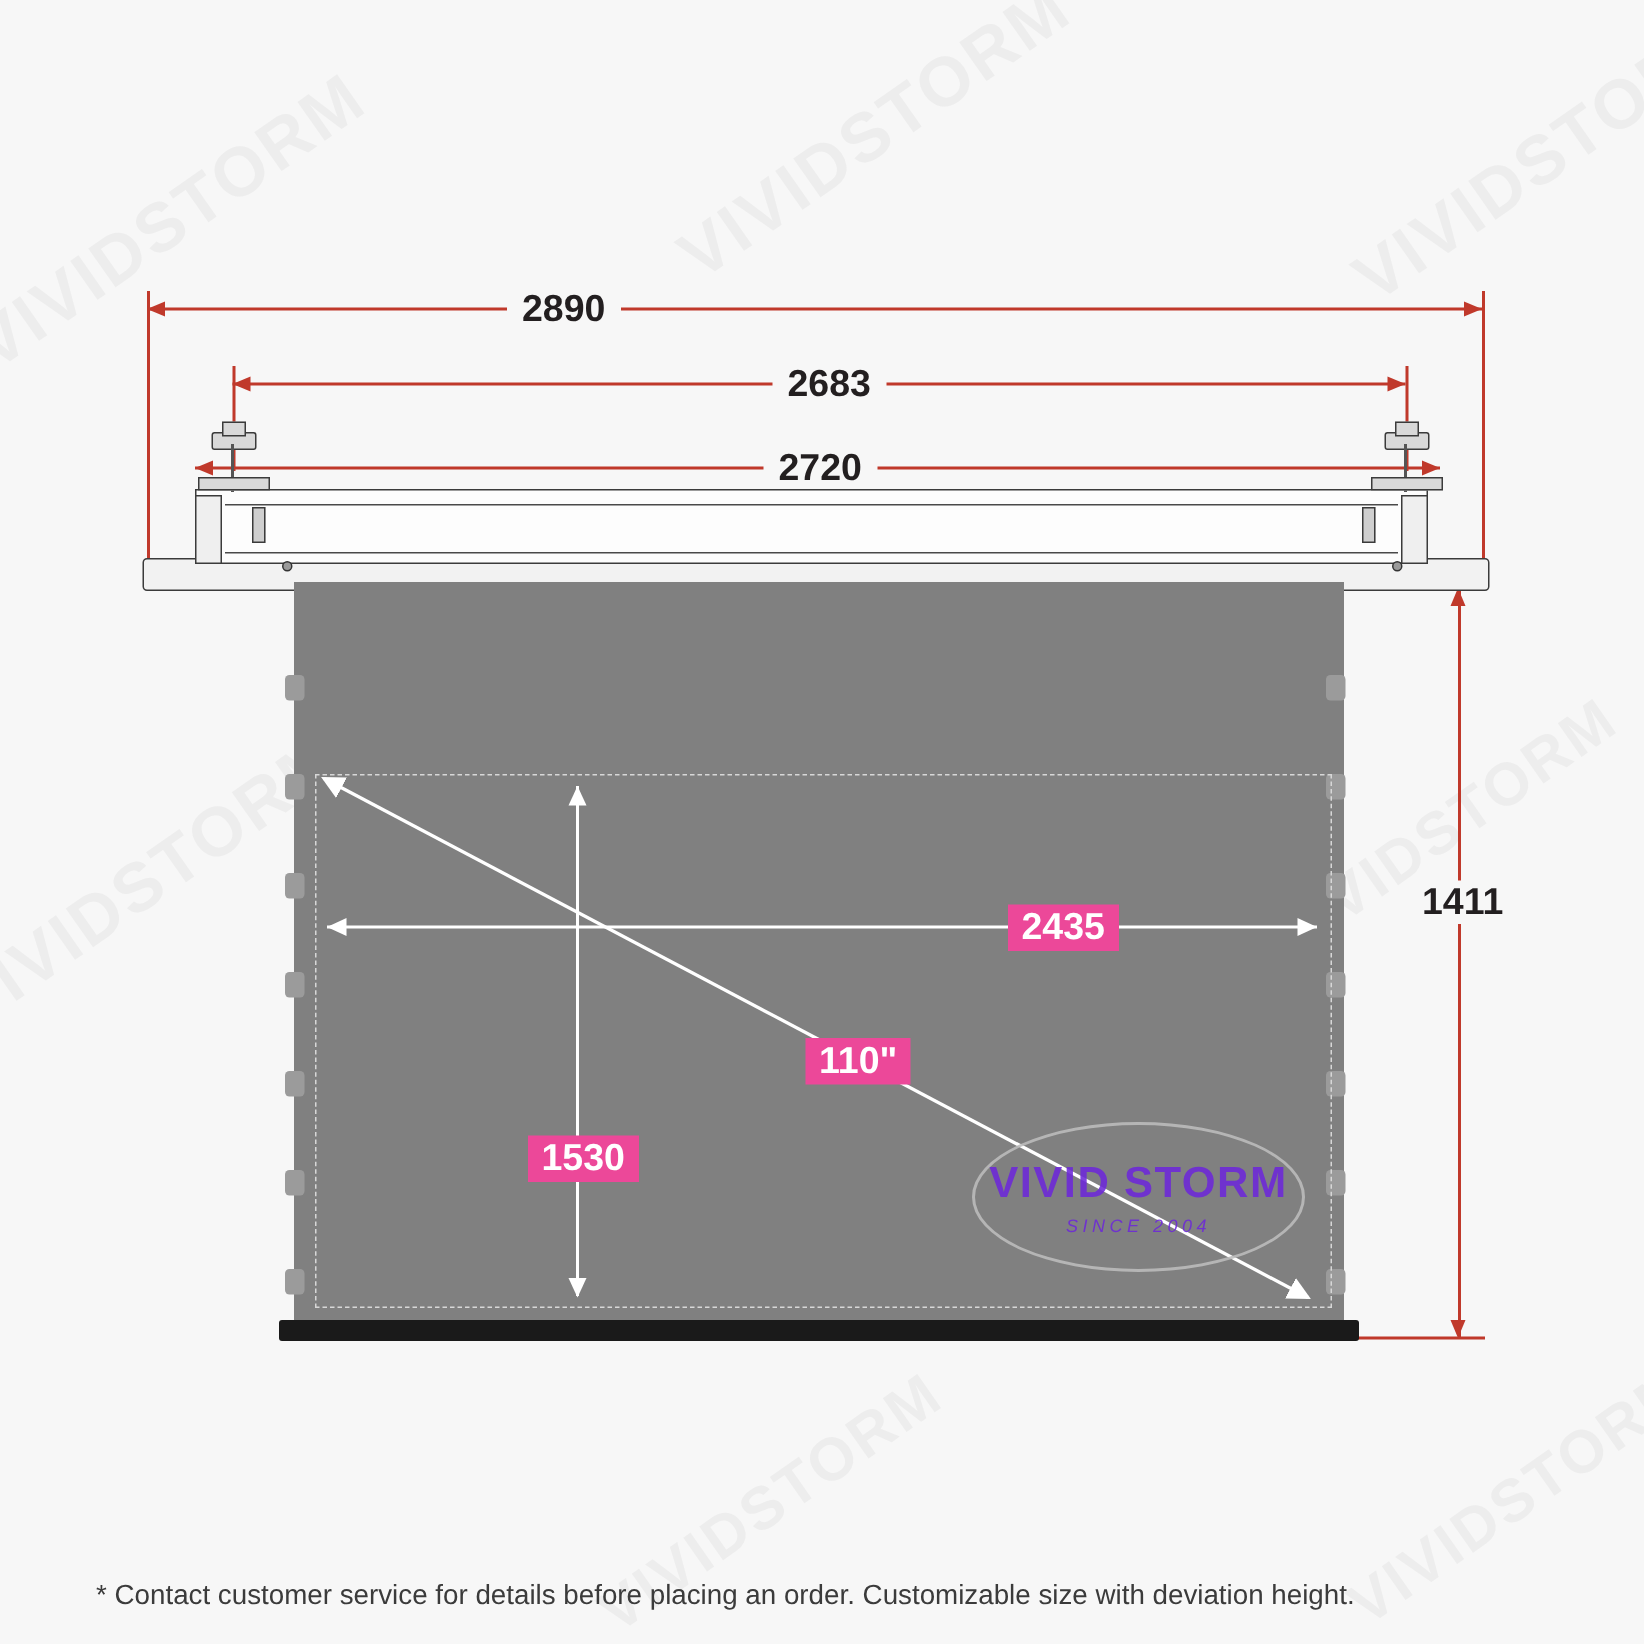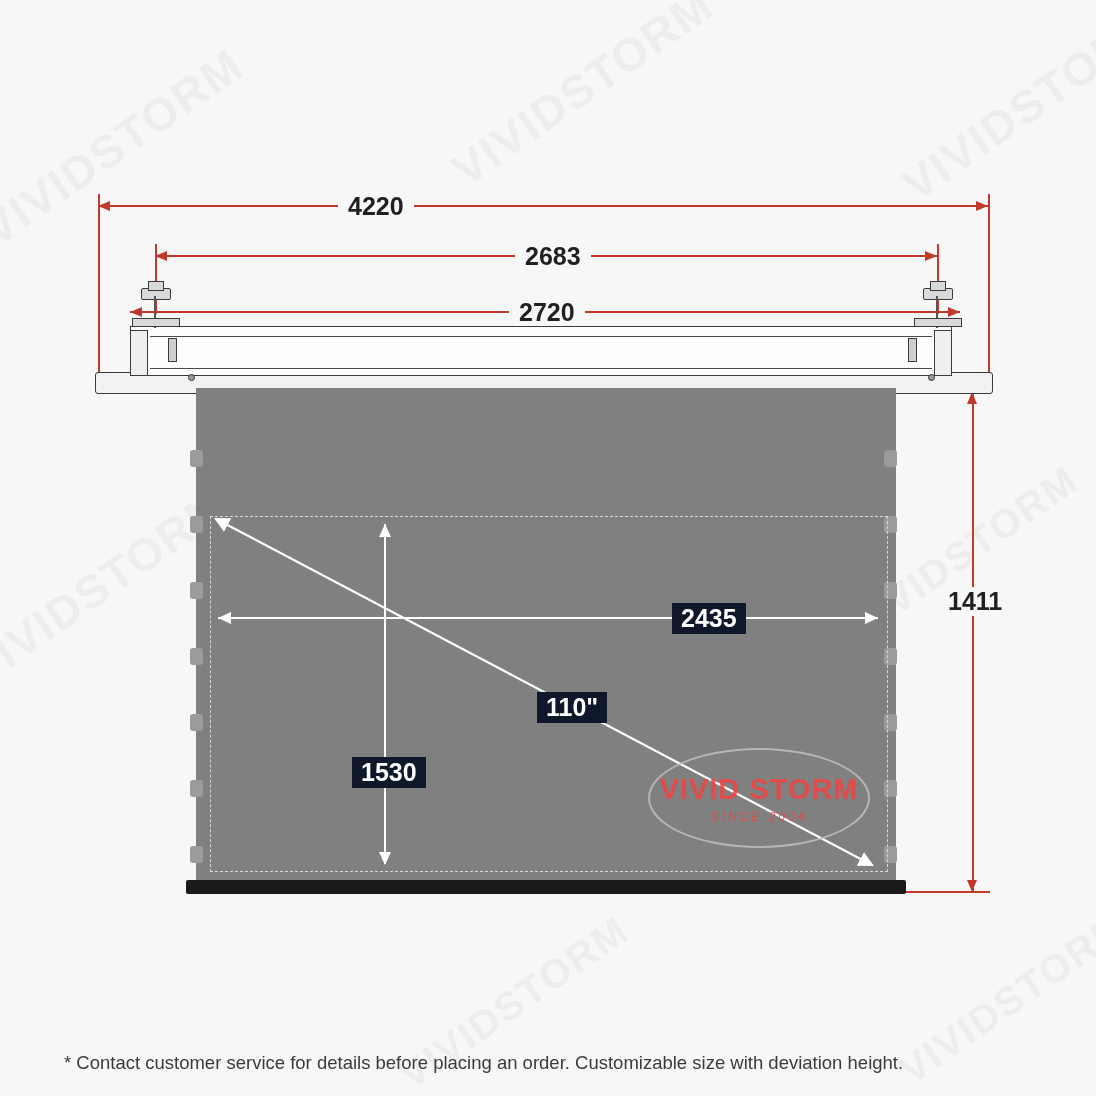--- a/index.html
+++ b/index.html
@@ -84,21 +84,21 @@
   .warrow-u { border-left: 6px solid transparent; border-right: 6px solid transparent; border-bottom: 13px solid #ffffff; }
   .warrow-d { border-left: 6px solid transparent; border-right: 6px solid transparent; border-top: 13px solid #ffffff; }
   .wline { position: absolute; background: #ffffff; }
   .wline-h { height: 1.5px; }
   .wline-v { width: 1.5px; }
   .wlabel {
     position: absolute;
     color: #ffffff;
     font-weight: 700;
     font-size: 25px;
-    background: #0f172a;
+    background: #ec4899;
     padding: 1px 9px;
     white-space: nowrap;
   }
 
   
   .casing-body {
     position: absolute;
     background: #fdfdfd;
     border: 1.5px solid #3b3b3b;
   }
@@ -150,21 +150,21 @@
     border-radius: 3px;
   }
 
   
   .logo {
     position: absolute;
     width: 218px;
     height: 96px;
     border-radius: 50%;
     border: 2px solid #bdbdbd;
-    color: #ef4444;
+    color: #6d28d9;
     display: flex;
     flex-direction: column;
     align-items: center;
     justify-content: center;
     opacity: .88;
   }
   .logo-main {
     font-size: 29px;
     font-weight: 700;
     letter-spacing: 1px;
@@ -196,21 +196,21 @@
   <div class="wm wm-b" style="left:400px; top:560px;">VIVIDSTORM</div>
   <div class="wm wm-b" style="left:830px; top:530px;">VIVIDSTORM</div>
   <div class="wm wm-b" style="left:380px; top:980px;">VIVIDSTORM</div>
   <div class="wm wm-b" style="left:880px; top:975px;">VIVIDSTORM</div>
 
   <div class="dim-line dim-h" style="left:98px; top:205px; width:890px;"></div>
   <div class="arrow arrow-l" style="left:98px; top:201px;"></div>
   <div class="arrow arrow-r" style="left:976px; top:201px;"></div>
   <div class="tick" style="left:98px; top:194px; height:190px;"></div>
   <div class="tick" style="left:988px; top:194px; height:190px;"></div>
-  <div class="dim-label" style="left:338px; top:192px;">4220</div>
+  <div class="dim-label" style="left:338px; top:192px;">2890</div>
 
   <div class="dim-line dim-h" style="left:155px; top:255px; width:782px;"></div>
   <div class="arrow arrow-l" style="left:155px; top:251px;"></div>
   <div class="arrow arrow-r" style="left:925px; top:251px;"></div>
   <div class="tick" style="left:155px; top:244px; height:70px;"></div>
   <div class="tick" style="left:937px; top:244px; height:70px;"></div>
   <div class="dim-label" style="left:515px; top:242px;">2683</div>
 
   <div class="dim-line dim-h" style="left:130px; top:311px; width:830px;"></div>
   <div class="arrow arrow-l" style="left:130px; top:307px;"></div>

